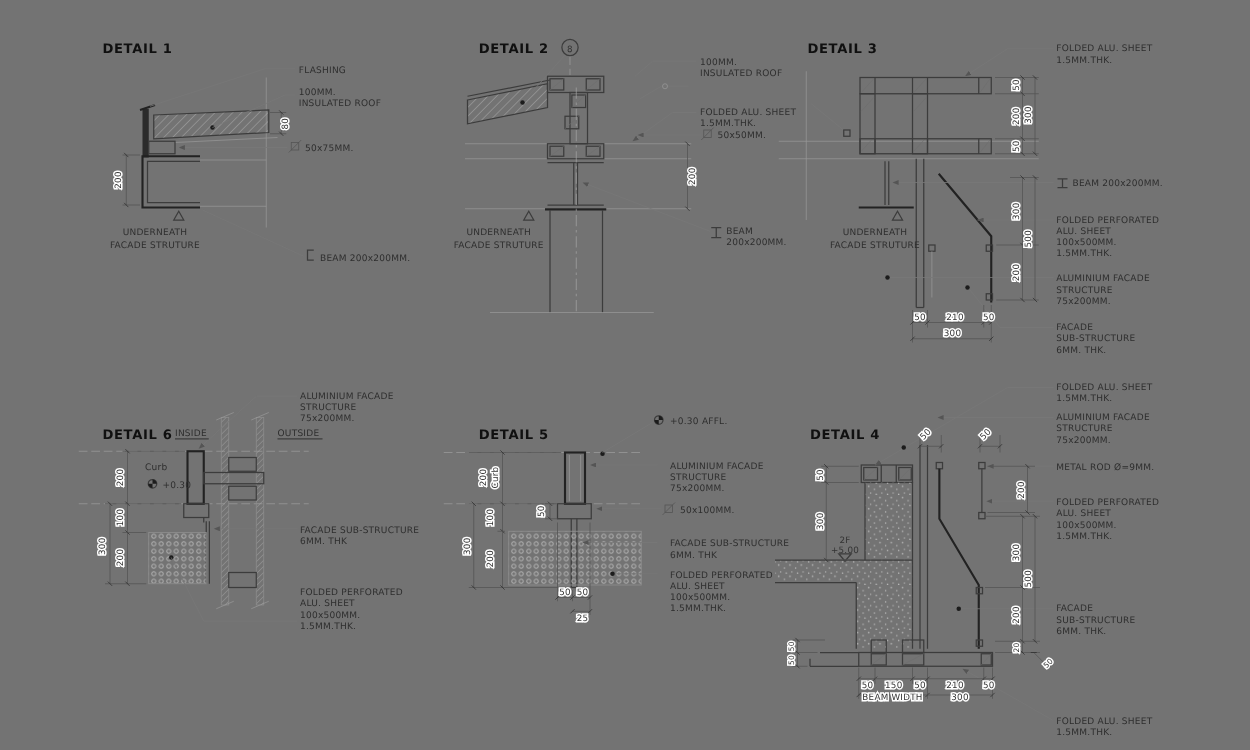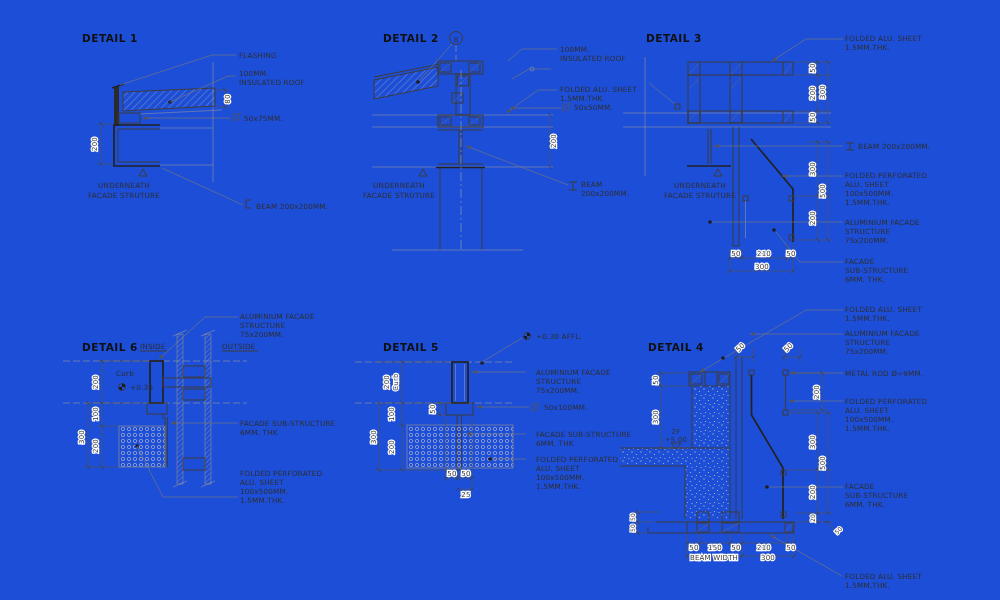--- a/index.html
+++ b/index.html
@@ -1,16 +1,16 @@
 <!DOCTYPE html>
 <html><head>
 <meta charset="utf-8">
 <style>
   html,body{margin:0;padding:0;background:#fff;}
-  .stage{position:relative;width:1000px;height:600px;background:#1d4ed8;overflow:hidden;
+  .stage{position:relative;width:1000px;height:600px;background:#737373;overflow:hidden;
          font-family:"DejaVu Sans", sans-serif;}
   svg{display:block}
   
   .s  {fill:none;stroke:#3c3c3c;stroke-width:1;}
   .s2 {fill:none;stroke:#222;stroke-width:1.7;}
   .sf {fill:#2b2b2b;stroke:none;}
   .thin{fill:none;stroke:#9b9b9b;stroke-width:.55;}
   .ld {fill:none;stroke:#787878;stroke-width:.65;}
   .dim{fill:none;stroke:#555;stroke-width:.65;}
   .dash{fill:none;stroke:#9b9b9b;stroke-width:.6;stroke-dasharray:7 3;}

